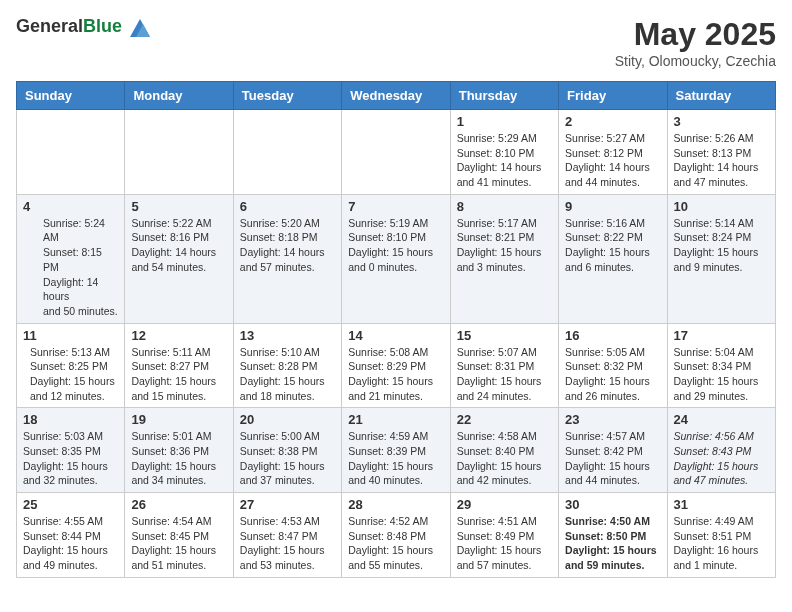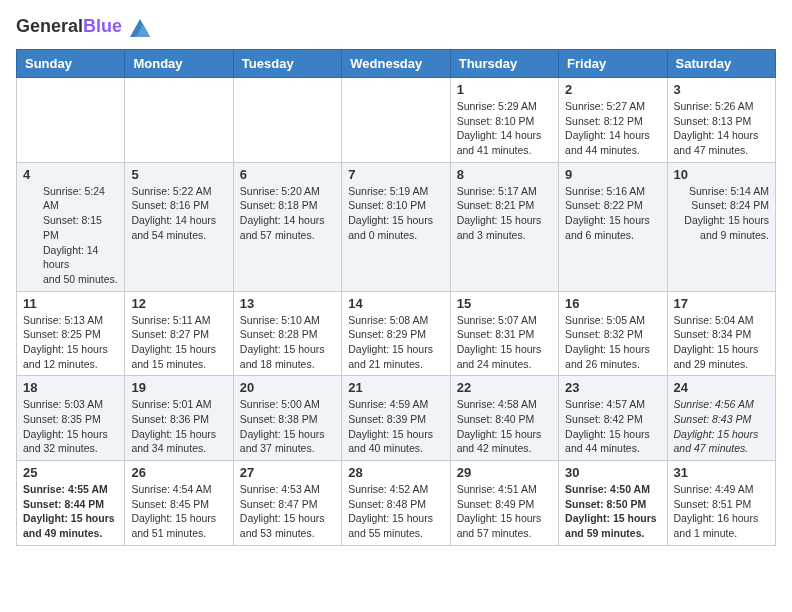--- a/index.html
+++ b/index.html
@@ -22,21 +22,21 @@
     }
     .logo-text-general {
       font-size: 18px;
       font-weight: bold;
       color: #333;
       margin-top: 36px;
     }
     .logo-text-blue {
       font-size: 18px;
       font-weight: bold;
-      color: #8b5cf6;
+      color: #15803d;
     }
     .title-section {
       text-align: right;
     }
     .month-title {
       font-size: 32px;
       font-weight: bold;
       color: #333;
     }
     .subtitle {
@@ -101,20 +101,24 @@
     <div style="display:flex;align-items:center;">
       <div style="position:relative;display:inline-block;">
         <span class="logo-text-general">General</span><span class="logo-text-blue">Blue</span>
         <svg width="20" height="18" viewBox="0 0 20 18" style="margin-left:3px;vertical-align:middle;" xmlns="http://www.w3.org/2000/svg">
           <polygon points="0,18 10,0 20,18" fill="#3b7fc4"></polygon>
           <polygon points="6,18 13,5 20,18" fill="#5a9fd4"></polygon>
         </svg>
       </div>
     </div>
   </div>
+  <div class="title-section">
+    <div class="month-title">May 2025</div>
+    <div class="subtitle">Stity, Olomoucky, Czechia</div>
+  </div>
 </div>
 
 <table class="calendar">
   <thead>
     <tr>
     <th>Sunday</th>
         <th>Monday</th>
         <th>Tuesday</th>
         <th>Wednesday</th>
         <th>Thursday</th>
@@ -188,30 +192,30 @@
         </td>
         <td>
           <div class="day-number">9</div>
           <div class="day-info" style="white-space: pre-line;">Sunrise: 5:16 AM
 Sunset: 8:22 PM
 Daylight: 15 hours
 and 6 minutes.</div>
         </td>
         <td>
           <div class="day-number">10</div>
-          <div class="day-info" style="white-space: pre-line; text-align: right;">Sunrise: 5:14 AM
+          <div class="day-info" style="white-space: pre-line;">Sunrise: 5:14 AM
 Sunset: 8:24 PM
 Daylight: 15 hours
 and 9 minutes.</div>
         </td>
       </tr>
       <tr>
         <td>
           <div class="day-number">11</div>
-          <div class="day-info" style="white-space: pre-line;">Sunrise: 5:13 AM
+          <div class="day-info" style="white-space: pre-line; margin-left: 7px;">Sunrise: 5:13 AM
 Sunset: 8:25 PM
 Daylight: 15 hours
 and 12 minutes.</div>
         </td>
         <td>
           <div class="day-number">12</div>
           <div class="day-info" style="white-space: pre-line;">Sunrise: 5:11 AM
 Sunset: 8:27 PM
 Daylight: 15 hours
 and 15 minutes.</div>
@@ -299,21 +303,21 @@
           <div class="day-number">24</div>
           <div class="day-info" style="white-space: pre-line; font-style: italic;">Sunrise: 4:56 AM
 Sunset: 8:43 PM
 Daylight: 15 hours
 and 47 minutes.</div>
         </td>
       </tr>
       <tr>
         <td>
           <div class="day-number">25</div>
-          <div class="day-info" style="white-space: pre-line; font-weight: bold;">Sunrise: 4:55 AM
+          <div class="day-info" style="white-space: pre-line;">Sunrise: 4:55 AM
 Sunset: 8:44 PM
 Daylight: 15 hours
 and 49 minutes.</div>
         </td>
         <td>
           <div class="day-number">26</div>
           <div class="day-info" style="white-space: pre-line;">Sunrise: 4:54 AM
 Sunset: 8:45 PM
 Daylight: 15 hours
 and 51 minutes.</div>

